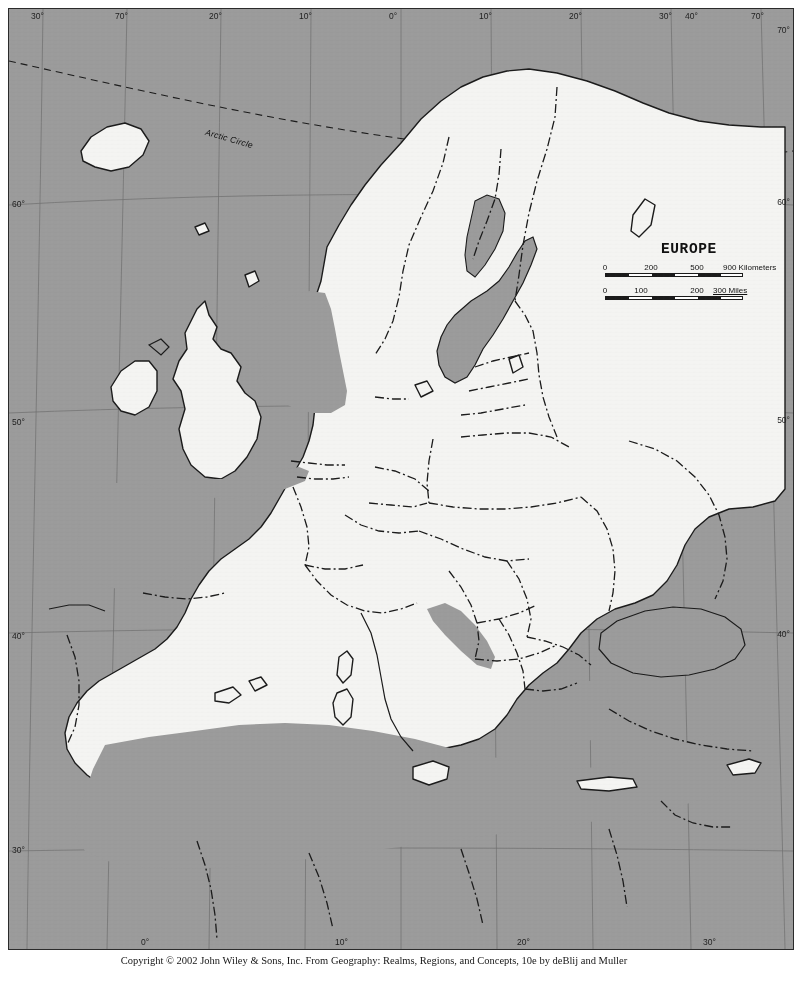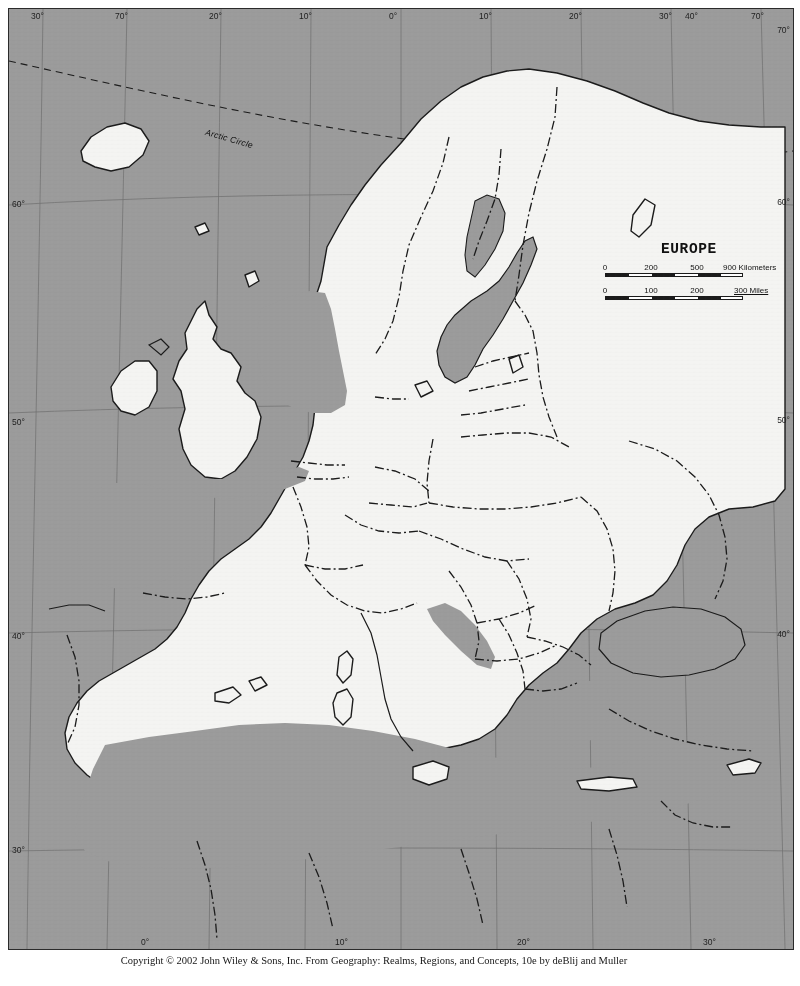--- a/index.html
+++ b/index.html
@@ -340,23 +340,23 @@
         <div class="scale-unit" style="left:118px;">900 Kilometers</div>
       </div>
 
       <div class="scale-row" style="margin-top:6px;">
         <div class="scale-bar">
           <span style="left:0;width:23px;"></span>
           <span style="left:46px;width:23px;"></span>
           <span style="left:92px;width:23px;"></span>
         </div>
         <div class="scale-tick-label" style="left:0px;">0</div>
-        <div class="scale-tick-label" style="left:46px;">100</div>
+        <div class="scale-tick-label" style="left:36px;">100</div>
         <div class="scale-tick-label" style="left:92px;">200</div>
-        <div class="scale-unit" style="left:129px;text-decoration:underline;">300 Miles</div>
+        <div class="scale-unit" style="left:108px;text-decoration:underline;">300 Miles</div>
       </div>
     </div>
 
     <div class="noise"></div>
   </div>
 
   <div id="caption">Copyright © 2002 John Wiley &amp; Sons, Inc.  From Geography: Realms, Regions, and Concepts, 10e by deBlij and Muller</div>
 </div>
 
 </body></html>

